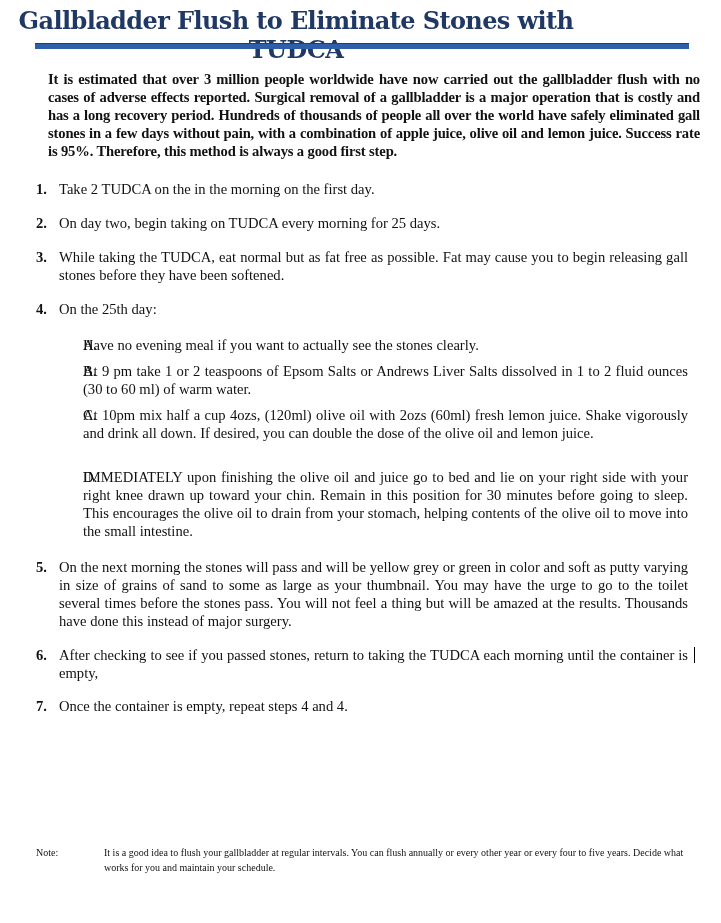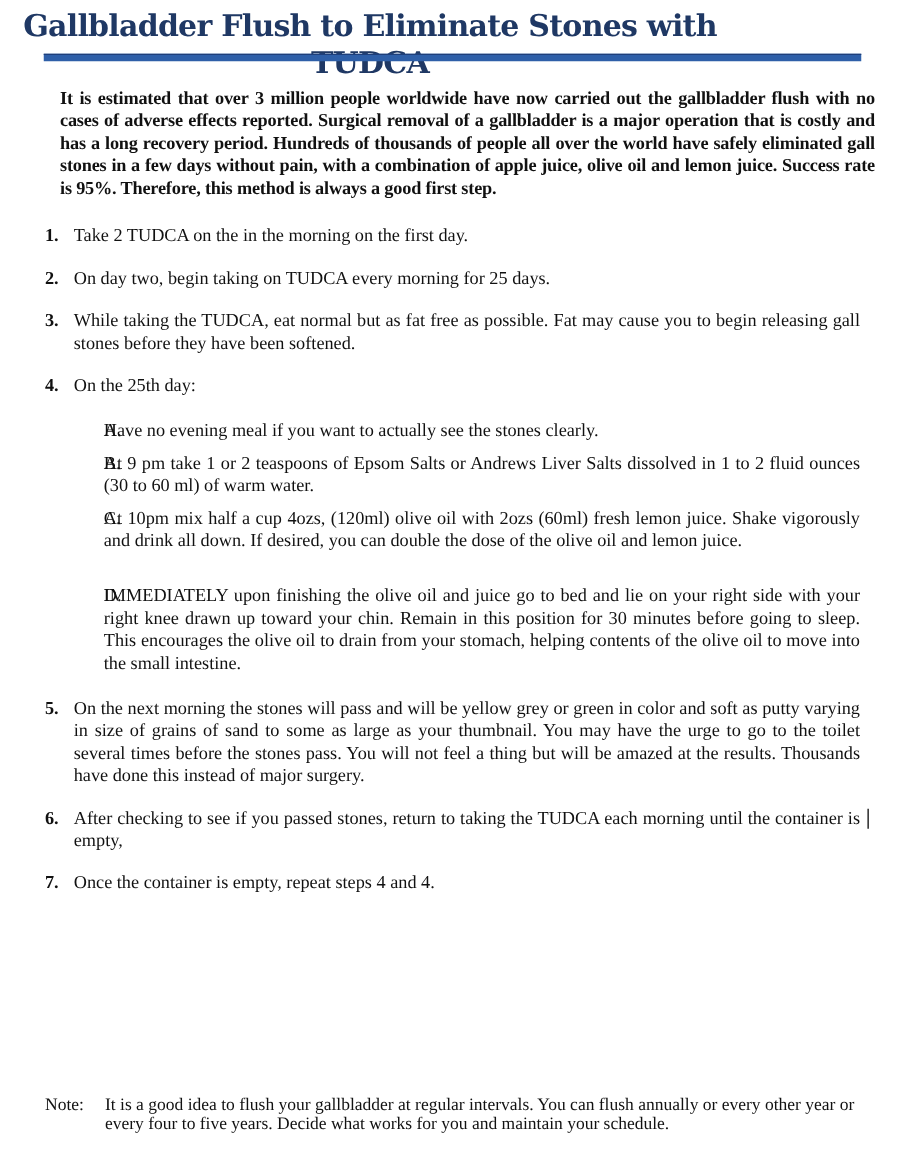--- a/index.html
+++ b/index.html
@@ -7,23 +7,23 @@
   .title { position: absolute; left: 0; top: 6px; width: 592px; text-align: center; font-family: "DejaVu Serif", serif; font-weight: bold; font-size: 24px; letter-spacing: -0.6px; color: #1f3864; }
   .title-rule { position: absolute; left: 35px; top: 43px; width: 654px; height: 5px; background: #2e5fa8; border-top: 1px solid #1f3f7a; }
   .intro { position: absolute; left: 48px; top: 70px; width: 652px; font-weight: bold; font-size: 14.6px; line-height: 18px; text-align: justify; letter-spacing: -0.15px; }
   .step { position: absolute; left: 36px; width: 652px; font-size: 14.6px; line-height: 18px; }
   .step .num { position: absolute; left: 0; top: 0; font-weight: bold; }
   .step .txt { margin-left: 23px; text-align: justify; }
   .sub { position: absolute; left: 83px; width: 605px; font-size: 14.6px; line-height: 18px; }
   .sub .num { position: absolute; left: 0; top: 0; }
   .sub .txt { text-align: justify; }
   .cursor { display: inline-block; width: 1px; height: 16px; background: #000; vertical-align: -3px; margin-left: 4px; }
-  .note { position: absolute; left: 36px; top: 877px; width: 652px; font-size: 14px; line-height: 15px; }
+  .note { position: absolute; left: 36px; top: 845px; width: 652px; font-size: 10px; line-height: 15px; }
   .note .label { position: absolute; left: 0; top: 0; }
-  .note .txt { margin-left: 48px; }
+  .note .txt { margin-left: 68px; }
 </style>
 </head>
 <body>
 
 <div class="title">Gallbladder Flush to Eliminate Stones with TUDCA</div>
 <div class="title-rule"></div>
 
 <div class="intro">It is estimated that over 3 million people worldwide have now carried out the gallbladder flush with no cases of adverse effects reported. Surgical removal of a gallbladder is a major operation that is costly and has a long recovery period.  Hundreds of thousands of people all over the world have safely eliminated gall stones in a few days without pain, with a combination of apple juice, olive oil and lemon juice. Success rate is 95%.   Therefore, this method is always a good first step.</div>
 
 <div class="step" style="top:180px">

